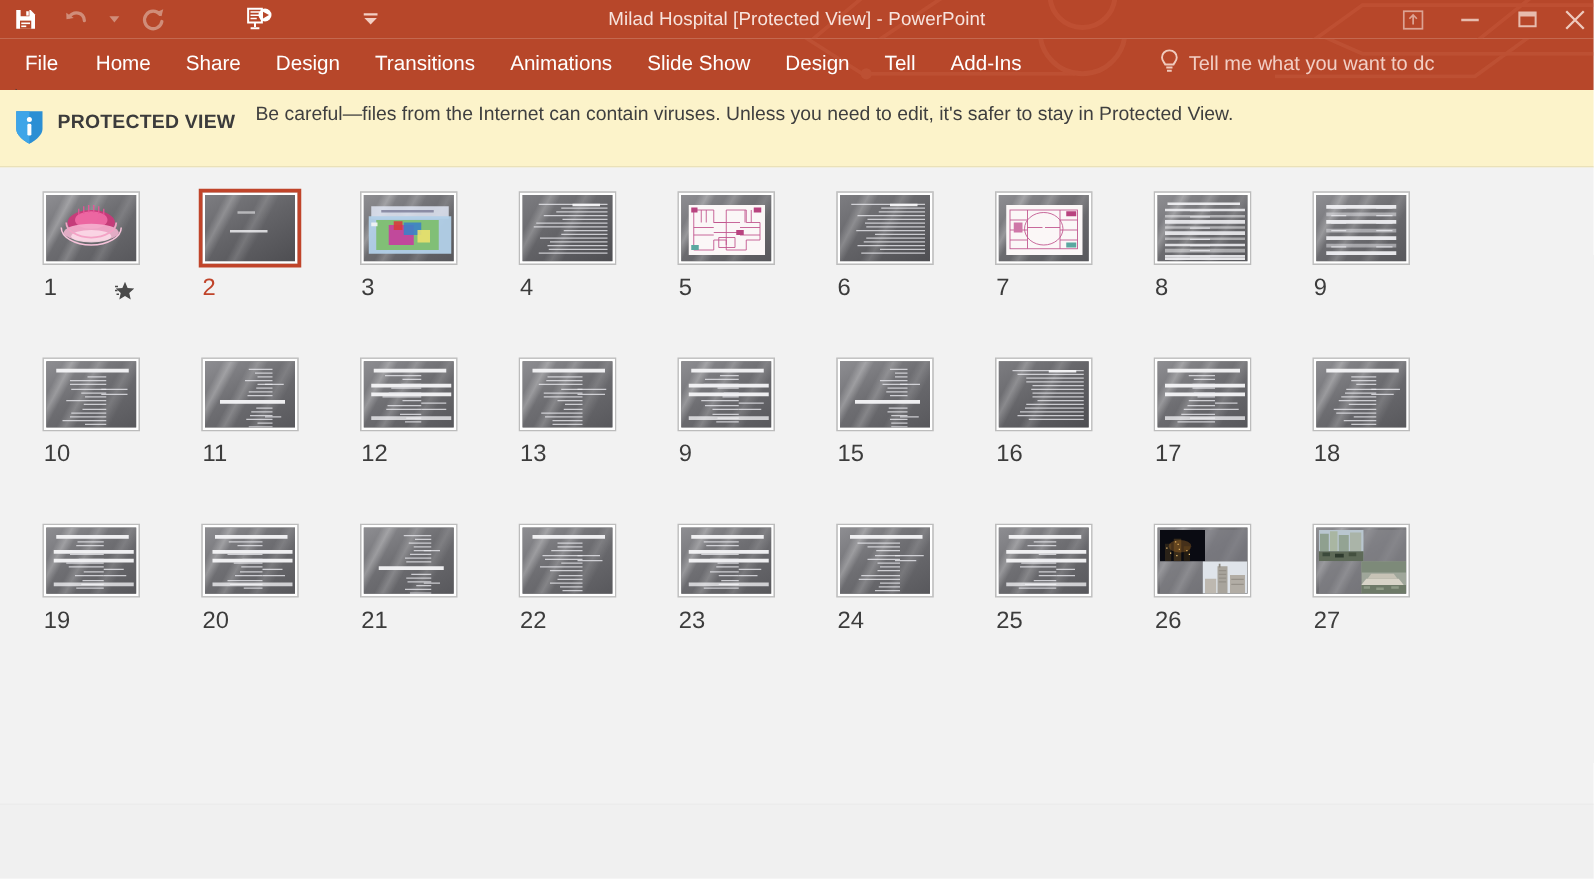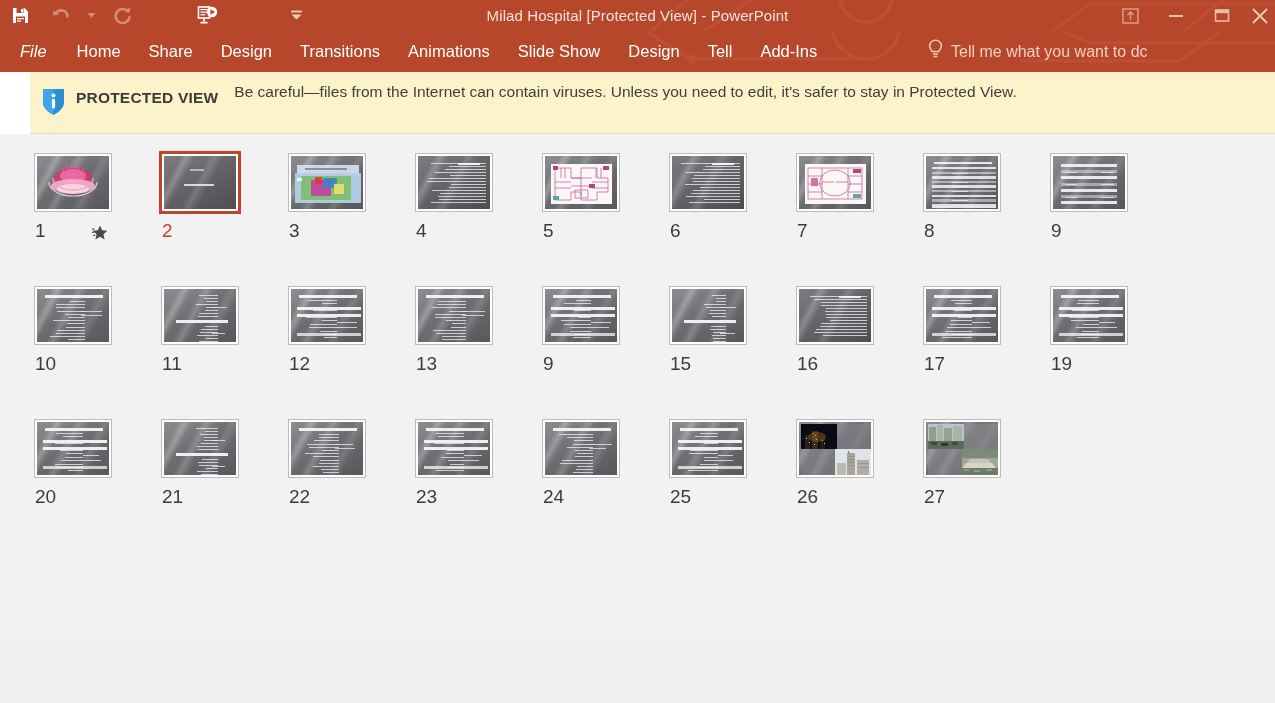--- a/index.html
+++ b/index.html
@@ -81,21 +81,21 @@
     z-index: 2;
   }
   .tab {
     color: #ffffff;
     font-size: 16.5px;
     padding: 0 14px;
     height: 41px;
     line-height: 41px;
     white-space: nowrap;
   }
-  .tab.file { padding-left: 20px; padding-right: 16px; font-style: italic; }
+  .tab.file { padding-left: 20px; padding-right: 16px; }
   .tellme {
     position: absolute;
     left: 928px; top: 0;
     height: 41px;
     display: flex; align-items: center; gap: 8px;
     color: #f2cec4;
     font-size: 16px;
     white-space: nowrap;
     z-index: 2;
   }
@@ -122,21 +122,20 @@
 
   
   .pv-bar {
     position: relative;
     height: 62px;
     background: #fcf3ca;
     border-bottom: 1px solid #e3dcb4;
     display: flex;
     align-items: flex-start;
     padding: 9px 0 0 0;
-    margin-left: 30px;
   }
   .pv-shield { width: 46px; display: flex; justify-content: center; padding-top: 6px; }
   .pv-label {
     font-size: 15.5px;
     font-weight: bold;
     color: #3b3b3b;
     letter-spacing: .2px;
     padding-top: 8px;
     white-space: nowrap;
   }
@@ -797,20 +796,44 @@
             <div class="ln bar" style="left: 6px; top: 44px; width: 64px; height: 3px; background: rgba(245, 245, 248, 0.75);"></div>
           </div>
         </div>
         <div class="num">17</div>
       </div>
       <div class="cell">
         <div class="thumb-wrap">
           <div class="thumb">
             <div class="sbg"></div>
             <div class="ln bar" style="left: 8px; top: 6px; width: 58px; height: 2.6px; background: rgba(245, 245, 248, 0.95);"></div>
+            <div class="ln" style="left: 27.9298px; top: 12px; width: 20.0702px;"></div>
+            <div class="ln" style="left: 28.467px; top: 15.2px; width: 19.533px;"></div>
+            <div class="ln" style="left: 31.5907px; top: 18.4px; width: 16.4093px;"></div>
+            <div class="ln" style="left: 24.1381px; top: 21.6px; width: 23.8619px;"></div>
+            <div class="ln" style="left: 23.2205px; top: 24.8px; width: 24.7795px;"></div>
+            <div class="ln" style="left: 19.7538px; top: 28px; width: 28.2462px;"></div>
+            <div class="ln" style="left: 18.0174px; top: 31.2px; width: 29.9826px;"></div>
+            <div class="ln" style="left: 25.6384px; top: 34.4px; width: 22.3616px;"></div>
+            <div class="ln" style="left: 14.3366px; top: 37.6px; width: 33.6634px;"></div>
+            <div class="ln" style="left: 15.9094px; top: 40.8px; width: 32.0906px;"></div>
+            <div class="ln" style="left: 29.7533px; top: 44px; width: 18.2467px;"></div>
+            <div class="ln" style="left: 21.7459px; top: 47.2px; width: 26.2541px;"></div>
+            <div class="ln" style="left: 28.2716px; top: 50.4px; width: 19.7284px;"></div>
+            <div class="ln" style="left: 44px; top: 22px; width: 22.5784px;"></div>
+            <div class="ln" style="left: 44px; top: 26px; width: 17.5443px;"></div>
+          </div>
+        </div>
+        <div class="num">18</div>
+      </div>
+      <div class="cell">
+        <div class="thumb-wrap">
+          <div class="thumb">
+            <div class="sbg"></div>
+            <div class="ln bar" style="left: 8px; top: 6px; width: 58px; height: 2.6px; background: rgba(245, 245, 248, 0.95);"></div>
             <div class="ln bar" style="left: 6px; top: 18px; width: 64px; height: 3px; background: rgba(245, 245, 248, 0.95);"></div>
             <div class="ln bar" style="left: 6px; top: 25px; width: 64px; height: 3px; background: rgba(245, 245, 248, 0.95);"></div>
             <div class="ln" style="left: 25.0347px; top: 11px; width: 20.9653px;"></div>
             <div class="ln" style="left: 24.2004px; top: 14.4px; width: 21.7996px;"></div>
             <div class="ln" style="left: 21.049px; top: 17.8px; width: 24.951px;"></div>
             <div class="ln" style="left: 19.4704px; top: 21.2px; width: 26.5296px;"></div>
             <div class="ln" style="left: 26.3986px; top: 24.6px; width: 19.6014px;"></div>
             <div class="ln" style="left: 16.1242px; top: 28px; width: 29.8758px;"></div>
             <div class="ln" style="left: 17.554px; top: 31.4px; width: 28.446px;"></div>
             <div class="ln" style="left: 30.1393px; top: 34.8px; width: 15.8607px;"></div>

